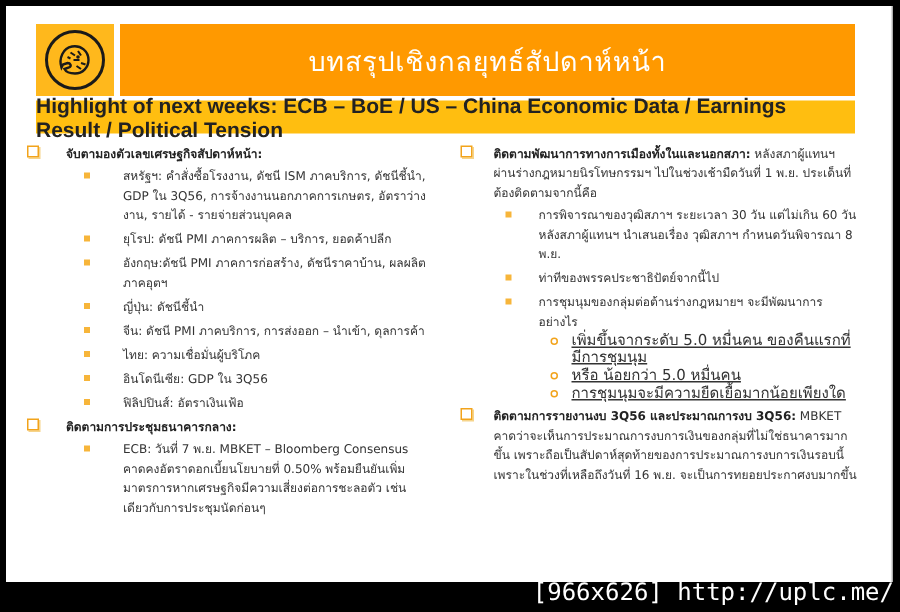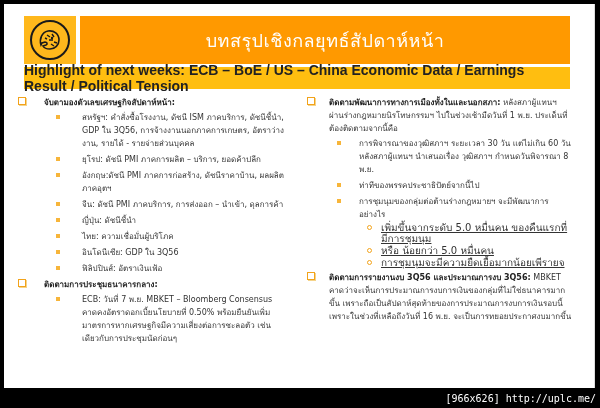--- a/index.html
+++ b/index.html
@@ -54,21 +54,21 @@
     .right ul.l1 > li { padding-left: 30px; }
     .right ul.l1 > li .dot { left: 8px; }
     ul.l2 { list-style: none; margin: 1px 0 0 0; padding: 0; font-size: 10px; text-decoration: underline; }
     ul.l2 > li { position: relative; padding-left: 22px; margin-bottom: 1px; line-height: 11px; }
     ul.l2 > li .ring {
       position: absolute; left: 8px; top: 3px; width: 5px; height: 5px;
       border: 1px solid #F2A31B; border-radius: 50%; box-sizing: border-box;
     }
     .footer {
       position: absolute; right: 4px; bottom: 4px; color: #fff;
-      font-family: "DejaVu Sans Mono", monospace; font-size: 10px;
+      font-family: "DejaVu Sans Mono", monospace; font-size: 16px;
     }
   </style>
 </head>
 <body>
 
 <div class="slide">
   <div class="logo-box">
     <div class="logo-circle">
       <svg width="30" height="30" viewBox="0 0 30 30">
         <path d="M6 20 C4 14 7 7 13 6 C19 5 24 9 24 15 C24 20 20 24 15 24 C12 24 9 23 8 21 L11 20 C13 19 12 17 10 17 L7 18 Z" fill="none" stroke="#1a1a1a" stroke-width="1.6"></path>
@@ -81,22 +81,22 @@
   <div class="highlight-bar">Highlight of next weeks: ECB – BoE / US – China Economic Data / Earnings Result / Political Tension</div>
 
   <div class="col left">
     <div class="section">
       <span class="sq"></span>
       <div class="section-title">จับตามองตัวเลขเศรษฐกิจสัปดาห์หน้า:</div>
       <ul class="l1">
         <li><span class="dot"></span><span>สหรัฐฯ: คำสั่งซื้อโรงงาน, ดัชนี ISM ภาคบริการ, ดัชนีชี้นำ, GDP ใน 3Q56, การจ้างงานนอกภาคการเกษตร, อัตราว่างงาน, รายได้ - รายจ่ายส่วนบุคคล</span></li>
         <li><span class="dot"></span><span>ยุโรป: ดัชนี PMI ภาคการผลิต – บริการ, ยอดค้าปลีก</span></li>
         <li><span class="dot"></span><span>อังกฤษ:ดัชนี PMI ภาคการก่อสร้าง, ดัชนีราคาบ้าน, ผลผลิตภาคอุตฯ</span></li>
+        <li><span class="dot"></span><span>ญี่ปุ่น: ดัชนีชี้นำ</span></li>
         <li><span class="dot"></span><span>จีน: ดัชนี PMI ภาคบริการ, การส่งออก – นำเข้า, ดุลการค้า</span></li>
-        <li><span class="dot"></span><span>ญี่ปุ่น: ดัชนีชี้นำ</span></li>
         <li><span class="dot"></span><span>ไทย: ความเชื่อมั่นผู้บริโภค</span></li>
         <li><span class="dot"></span><span>อินโดนีเซีย: GDP ใน 3Q56</span></li>
         <li><span class="dot"></span><span>ฟิลิปปินส์: อัตราเงินเฟ้อ</span></li>
       </ul>
     </div>
     <div class="section">
       <span class="sq"></span>
       <div class="section-title">ติดตามการประชุมธนาคารกลาง:</div>
       <ul class="l1">
         <li><span class="dot"></span><span>ECB: วันที่ 7 พ.ย. MBKET – Bloomberg Consensus คาดคงอัตราดอกเบี้ยนโยบายที่ 0.50% พร้อมยืนยันเพิ่มมาตรการหากเศรษฐกิจมีความเสี่ยงต่อการชะลอตัว เช่นเดียวกับการประชุมนัดก่อนๆ</span></li>
@@ -108,21 +108,21 @@
     <div class="section" style="padding-left:22px;">
       <span class="sq" style="left:0;"></span>
       <div><span class="section-title">ติดตามพัฒนาการทางการเมืองทั้งในและนอกสภา:</span><span class="section-body"> หลังสภาผู้แทนฯ ผ่านร่างกฎหมายนิรโทษกรรมฯ ไปในช่วงเช้ามืดวันที่ 1 พ.ย. ประเด็นที่ต้องติดตามจากนี้คือ</span></div>
       <ul class="l1">
         <li><span class="dot"></span><span>การพิจารณาของวุฒิสภาฯ ระยะเวลา 30 วัน แต่ไม่เกิน 60 วัน หลังสภาผู้แทนฯ นำเสนอเรื่อง วุฒิสภาฯ กำหนดวันพิจารณา 8 พ.ย.</span></li>
         <li><span class="dot"></span><span>ท่าทีของพรรคประชาธิปัตย์จากนี้ไป</span></li>
         <li><span class="dot"></span><span>การชุมนุมของกลุ่มต่อต้านร่างกฎหมายฯ จะมีพัฒนาการอย่างไร</span>
           <ul class="l2">
             <li><span class="ring"></span><span>เพิ่มขึ้นจากระดับ 5.0 หมื่นคน ของคืนแรกที่มีการชุมนุม</span></li>
             <li><span class="ring"></span><span>หรือ น้อยกว่า 5.0 หมื่นคน</span></li>
-            <li><span class="ring"></span><span>การชุมนุมจะมีความยืดเยื้อมากน้อยเพีรายจ</span></li>
+            <li><span class="ring"></span><span>การชุมนุมจะมีความยืดเยื้อมากน้อยเพียงใด</span></li>
           </ul>
         </li>
       </ul>
     </div>
     <div class="section" style="padding-left:22px;">
       <span class="sq" style="left:0;"></span>
       <div><span class="section-title">ติดตามการรายงานงบ 3Q56 และประมาณการงบ 3Q56:</span><span class="section-body"> MBKET คาดว่าจะเห็นการประมาณการงบการเงินของกลุ่มที่ไม่ใช่ธนาคารมากขึ้น เพราะถือเป็นสัปดาห์สุดท้ายของการประมาณการงบการเงินรอบนี้ เพราะในช่วงที่เหลือถึงวันที่ 16 พ.ย. จะเป็นการทยอยประกาศงบมากขึ้น</span></div>
     </div>
   </div>
 </div>

